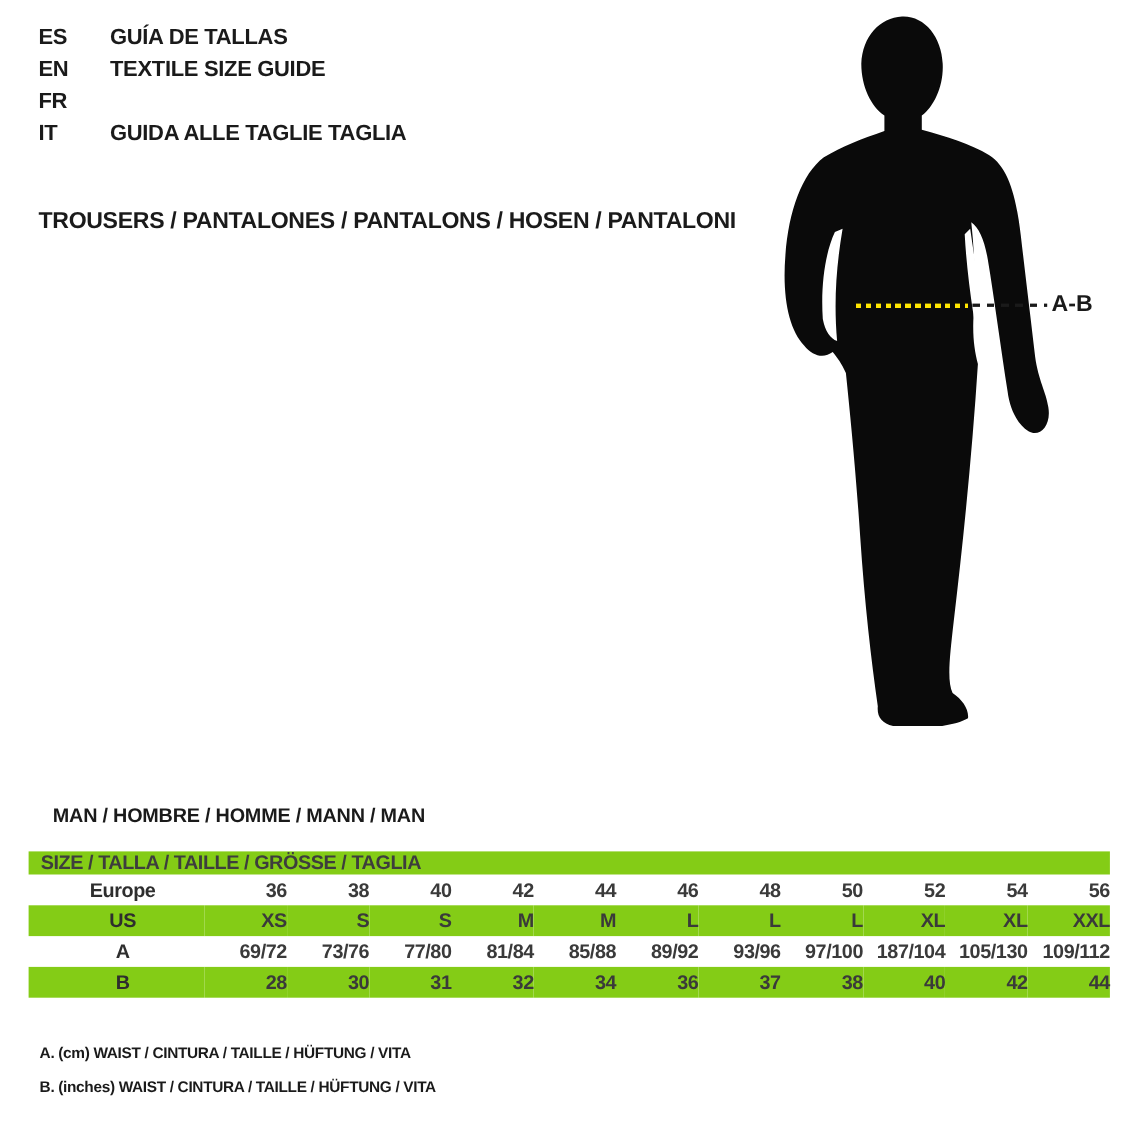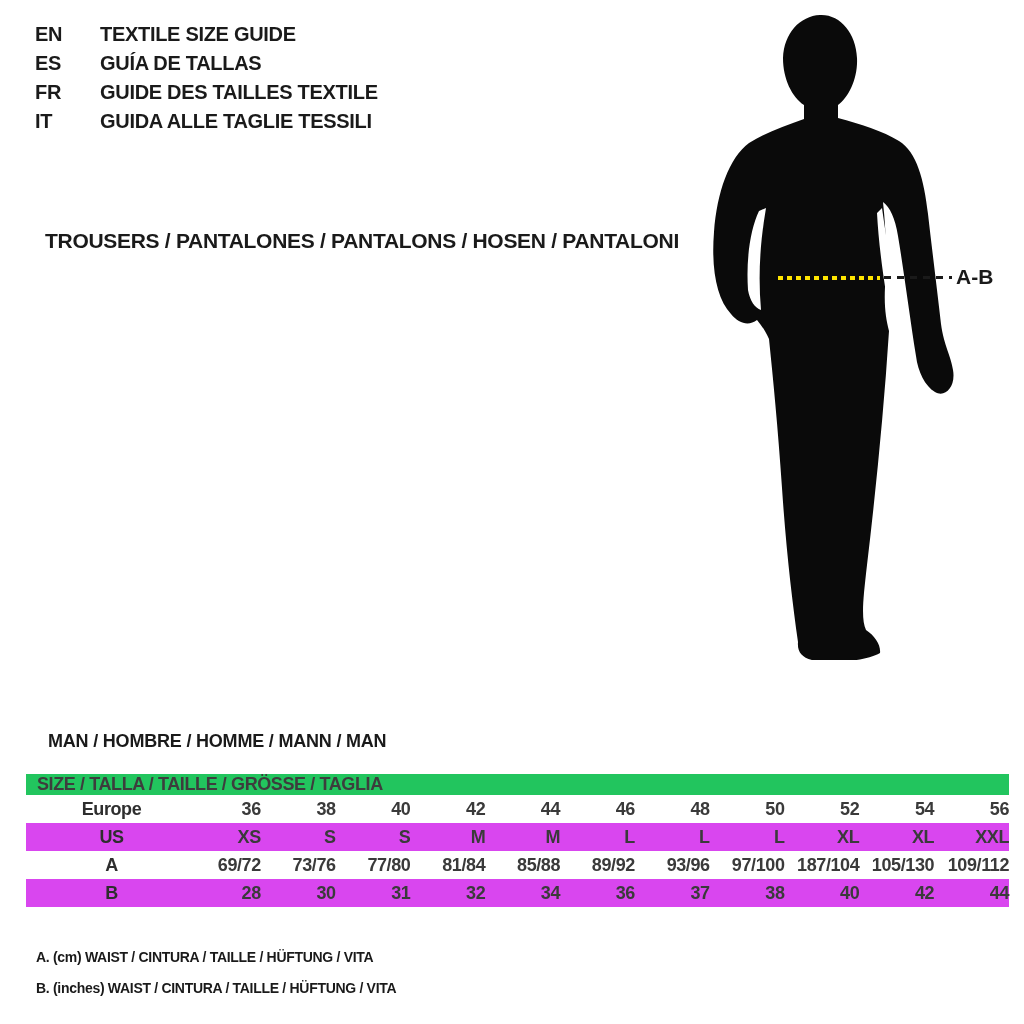--- a/index.html
+++ b/index.html
@@ -33,27 +33,26 @@
   }
   .lang-label {
     font-size: 20px;
     font-weight: 700;
     letter-spacing: -0.3px;
     white-space: nowrap;
   }
 
   .garment-title {
     position: absolute;
-    left: 45px;
+    left: 35px;
     top: 189px;
     font-size: 21px;
     font-weight: 700;
     letter-spacing: -0.3px;
     white-space: nowrap;
-    margin-top: 40px;
   }
 
   
   .figure-wrap {
     position: absolute;
     left: 670px;
     top: 8px;
     width: 300px;
     height: 652px;
   }
@@ -113,60 +112,59 @@
     letter-spacing: -0.4px;
     white-space: nowrap;
   }
   .size-table .col-label { width: 160px; }
   .size-table td.row-label {
     text-align: center;
     padding-left: 11px;
     color: #2e2e2e;
   }
   .size-table tr.table-header-row td {
-    background: #22c55e;
+    background: #84cc16;
     height: 15px;
     text-align: left;
     padding-left: 11px;
     color: #3d3d3d;
     font-size: 18px;
   }
-  .size-table tr.stripe td { background: #d946ef; }
+  .size-table tr.stripe td { background: #84cc16; }
 
   
   .footnote-a, .footnote-b {
     position: absolute;
     left: 36px;
     font-size: 14px;
     font-weight: 700;
     letter-spacing: -0.3px;
     white-space: nowrap;
   }
   .footnote-a { top: 949px; }
   .footnote-b { top: 980px; }
 </style>
 </head>
 <body>
 
 <div class="lang-block">
   <div class="lang-row">
+    <span class="lang-code">ES</span>
+    <span class="lang-label">GUÍA DE TALLAS</span>
+  </div>
+  <div class="lang-row">
     <span class="lang-code">EN</span>
     <span class="lang-label">TEXTILE SIZE GUIDE</span>
   </div>
   <div class="lang-row">
-    <span class="lang-code">ES</span>
-    <span class="lang-label">GUÍA DE TALLAS</span>
-  </div>
-  <div class="lang-row">
     <span class="lang-code">FR</span>
-    <span class="lang-label">GUIDE DES TAILLES TEXTILE</span>
   </div>
   <div class="lang-row">
     <span class="lang-code">IT</span>
-    <span class="lang-label">GUIDA ALLE TAGLIE TESSILI</span>
+    <span class="lang-label">GUIDA ALLE TAGLIE TAGLIA</span>
   </div>
 </div>
 
 <div class="garment-title">TROUSERS / PANTALONES / PANTALONS / HOSEN / PANTALONI</div>
 
 <div class="figure-wrap">
   <svg viewBox="0 0 300 652" xmlns="http://www.w3.org/2000/svg">
     <path fill="#0a0a0a" d="
       M150,7
       C170,6 186,25 187,50

